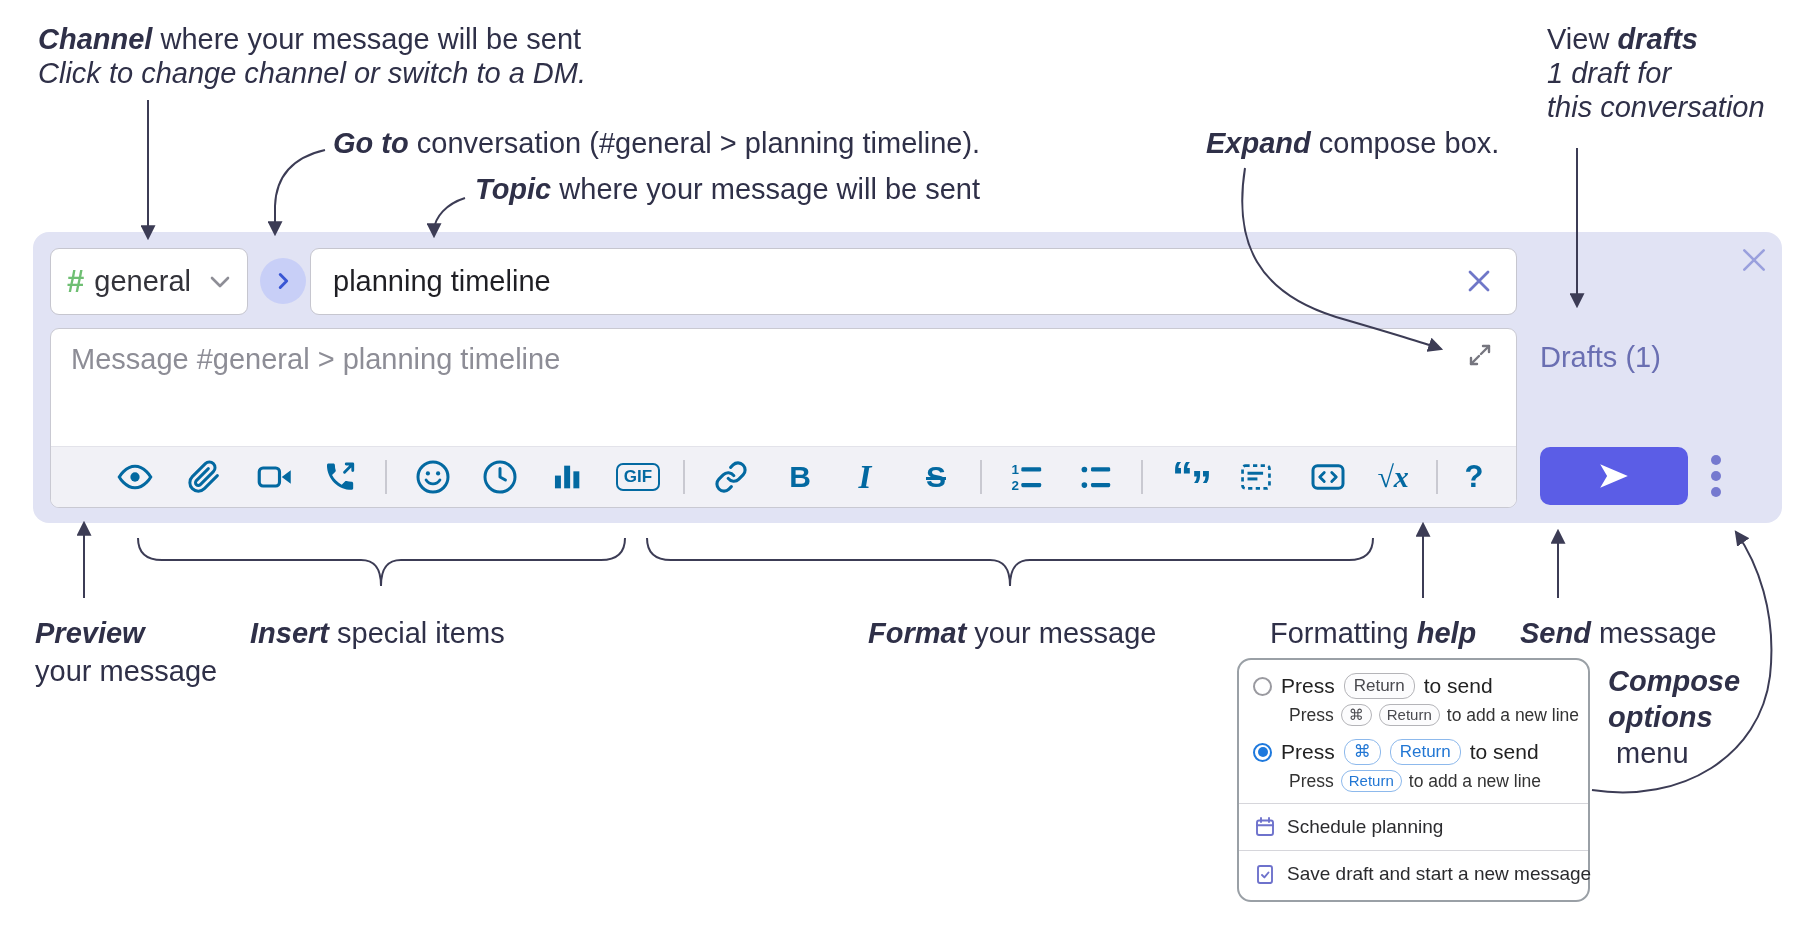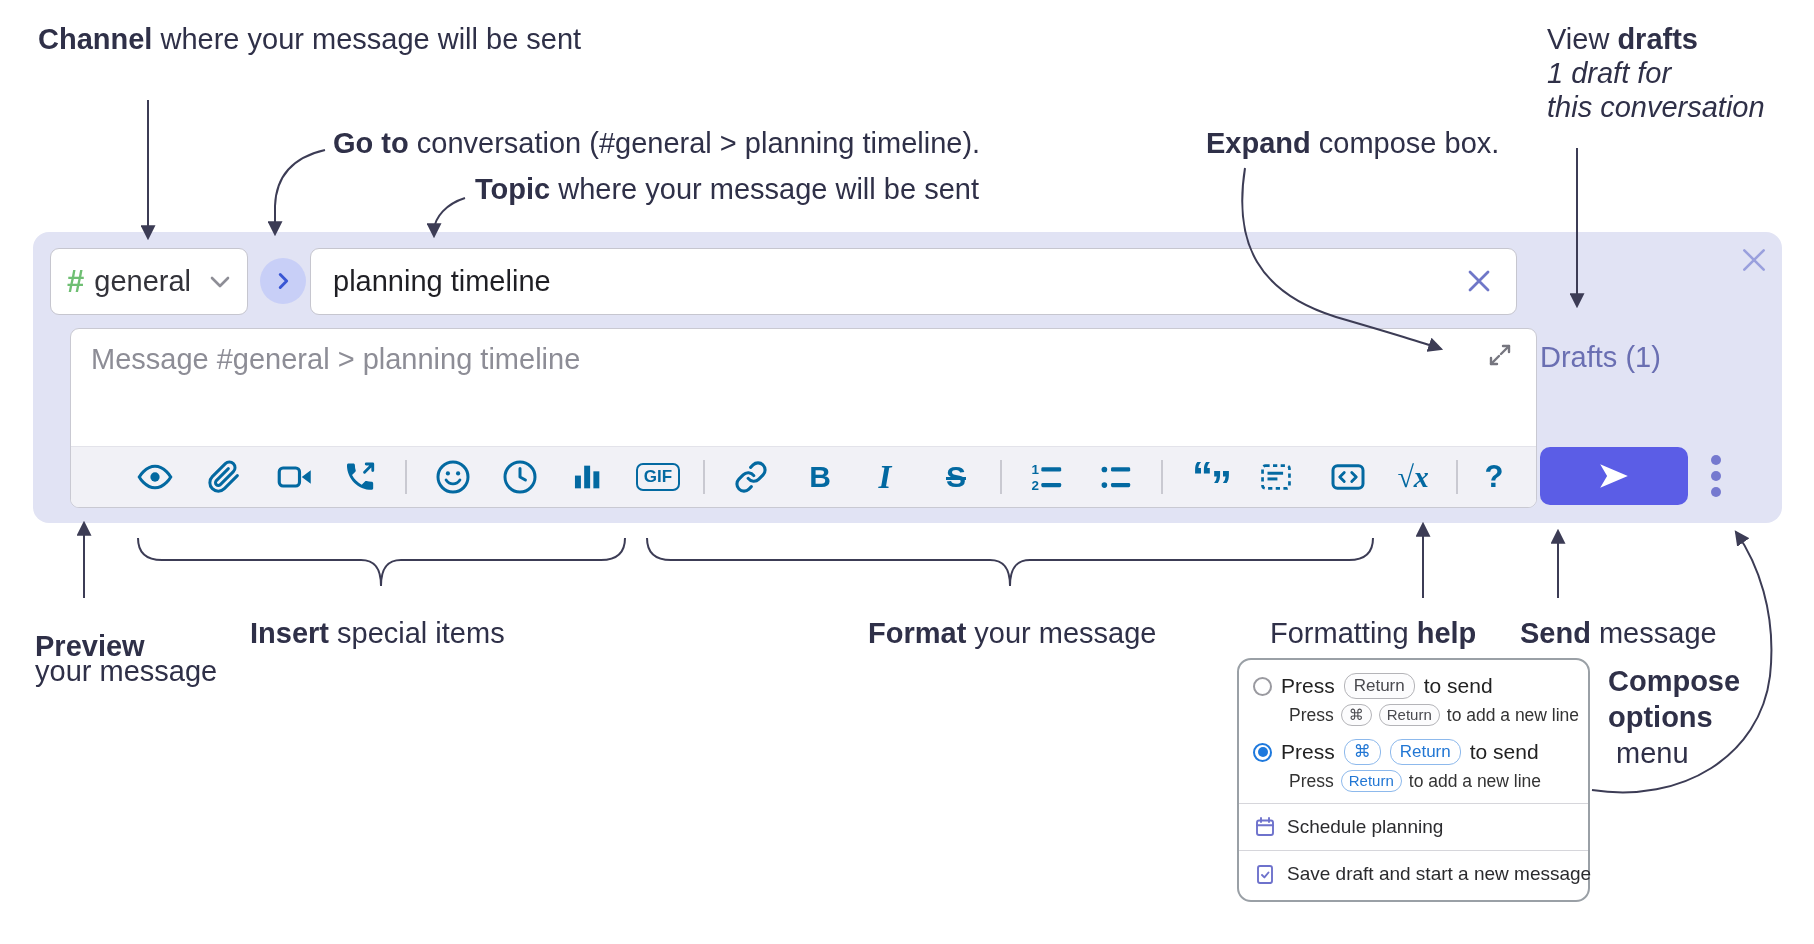--- a/index.html
+++ b/index.html
@@ -1,34 +1,34 @@
 <!DOCTYPE html>
 <html><head>
 <meta charset="utf-8">
 <style>
   html,body{margin:0;padding:0;background:#fff;}
   body{font-family:"Liberation Sans",sans-serif;color:#2f3048;}
   .stage{position:relative;width:1814px;height:944px;background:#fff;overflow:hidden;}
   .abs{position:absolute;}
   .ann{font-size:29px;line-height:34px;color:#2f3048;white-space:pre;}
-  .ann b{font-weight:700;}
+  .ann b{font-weight:700;font-style:italic;}
   .ital{font-style:italic;}
   
   .panel{left:33px;top:232px;width:1749px;height:291px;background:#e1e3f4;border-radius:16px;}
   .pill{left:50px;top:248px;width:198px;height:67px;background:#fff;border:1px solid #c6c6cf;border-radius:9px;
         display:flex;align-items:center;padding:0 16px;box-sizing:border-box;gap:10px;cursor:pointer;}
   .hash{color:#6fbf73;font-weight:700;font-size:31px;}
   .chname{font-size:29px;color:#33333a;flex:1;}
   .gocirc{left:260px;top:258px;width:46px;height:46px;border-radius:50%;background:#c8cff7;display:flex;align-items:center;justify-content:center;}
   .topic{left:310px;top:248px;width:1207px;height:67px;box-sizing:border-box;background:#fff;border:1px solid #c6c6cf;border-radius:9px;
          font-family:"Liberation Sans",sans-serif;font-size:29px;color:#1f1f24;padding:0 60px 0 22px;}
   .topicx{left:1462px;top:264px;width:34px;height:34px;display:flex;align-items:center;justify-content:center;cursor:pointer;}
   .panelx{left:1736px;top:242px;width:36px;height:36px;display:flex;align-items:center;justify-content:center;cursor:pointer;}
   .drafts{left:1540px;top:341px;font-size:29px;color:#6a6fb2;cursor:pointer;}
-  .msgbox{left:50px;top:328px;width:1467px;height:180px;background:#fff;border:1px solid #c9c9d2;border-radius:9px;box-sizing:border-box;overflow:hidden;margin-left:20px;}
+  .msgbox{left:50px;top:328px;width:1467px;height:180px;background:#fff;border:1px solid #c9c9d2;border-radius:9px;box-sizing:border-box;overflow:hidden;}
   .msgarea{position:absolute;left:0;top:0;width:100%;height:118px;border:none;resize:none;background:transparent;box-sizing:border-box;
            padding:14px 60px 0 20px;font-family:"Liberation Sans",sans-serif;font-size:29px;color:#2a2a30;}
   .msgarea::placeholder{color:#8d8d96;opacity:1;}
   .expandbtn{position:absolute;right:22px;top:12px;width:28px;height:28px;color:#76767f;cursor:pointer;}
   .tbar{position:absolute;left:0;bottom:0;width:100%;height:60px;background:#f1f1f6;border-top:1px solid #e3e3ea;}
   .tool{position:absolute;top:1px;width:58px;height:58px;display:flex;align-items:center;justify-content:center;color:#0369a1;cursor:pointer;}
   .tdiv{position:absolute;top:13px;width:2px;height:34px;background:#c9c9d1;}
   .tool .tg{font-weight:700;font-size:30px;}
   .sendbtn{left:1540px;top:447px;width:148px;height:58px;background:#5b5de6;border-radius:10px;display:flex;align-items:center;justify-content:center;cursor:pointer;}
   .dots{left:1694px;top:447px;width:44px;height:58px;display:flex;flex-direction:column;align-items:center;justify-content:center;gap:6px;cursor:pointer;}
@@ -49,20 +49,21 @@
   .mitem{display:flex;align-items:center;gap:10px;padding:4px 14px;font-size:19px;color:#2b2b2e;white-space:nowrap;cursor:pointer;}
   .mitem svg{flex:none;color:#6e72cc;}
   svg{display:block;}
 </style>
 </head>
 <body>
 
 <div class="stage">
 
   <div class="abs ann" style="left:38px;top:22px;"><b>Channel</b><span> where your message will be sent</span></div>
+  <div class="abs ann ital" style="left:38px;top:56px;">Click to change channel or switch to a DM.</div>
 
   <div class="abs ann" style="left:333px;top:126px;"><b>Go to</b><span> conversation (#general &gt; planning timeline).</span></div>
 
   <div class="abs ann" style="left:475px;top:172px;"><b>Topic</b><span> where your message will be sent</span></div>
 
   <div class="abs ann" style="left:1206px;top:126px;"><b>Expand</b><span> compose box.</span></div>
 
   <div class="abs ann" style="left:1547px;top:22px;"><span>View </span><b>drafts</b></div>
   <div class="abs ann ital" style="left:1547px;top:56px;">1 draft for</div>
   <div class="abs ann ital" style="left:1547px;top:90px;">this conversation</div>
@@ -230,21 +231,21 @@
           <path d="M3 5 L29 16 L3 27 L9.5 16 Z" fill="#ffffff"></path>
         </svg>
     </span>
   </div>
   <div class="abs dots">
       <i></i>
       <i></i>
       <i></i>
     </div>
 
-  <div class="abs ann" style="left:35px;top:629px;"><b>Preview</b></div>
+  <div class="abs ann" style="left:35px;top:616px;"><b>Preview</b></div>
   <div class="abs ann" style="left:35px;top:654px;">your message</div>
 
   <div class="abs ann" style="left:250px;top:616px;"><b>Insert</b><span> special items</span></div>
 
   <div class="abs ann" style="left:868px;top:616px;"><b>Format</b><span> your message</span></div>
 
   <div class="abs ann" style="left:1270px;top:616px;"><span>Formatting </span><b>help</b></div>
 
   <div class="abs ann" style="left:1520px;top:616px;"><b>Send</b><span> message</span></div>
 

